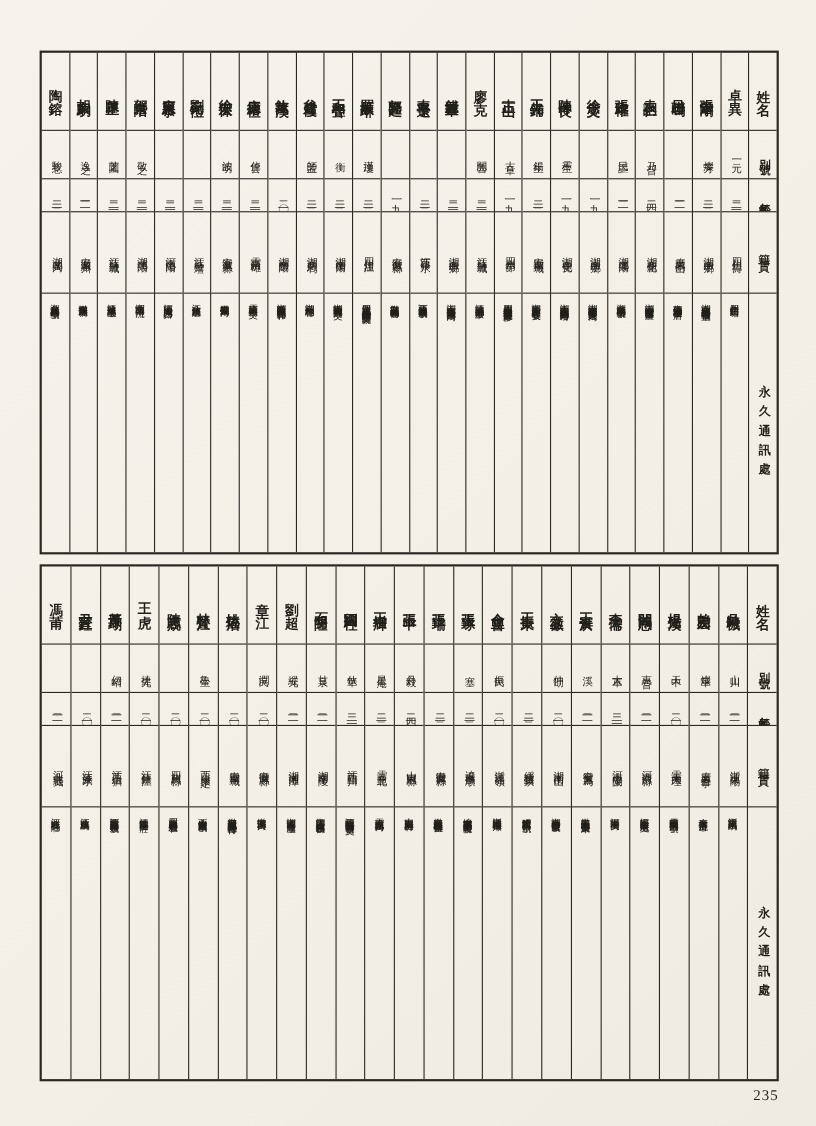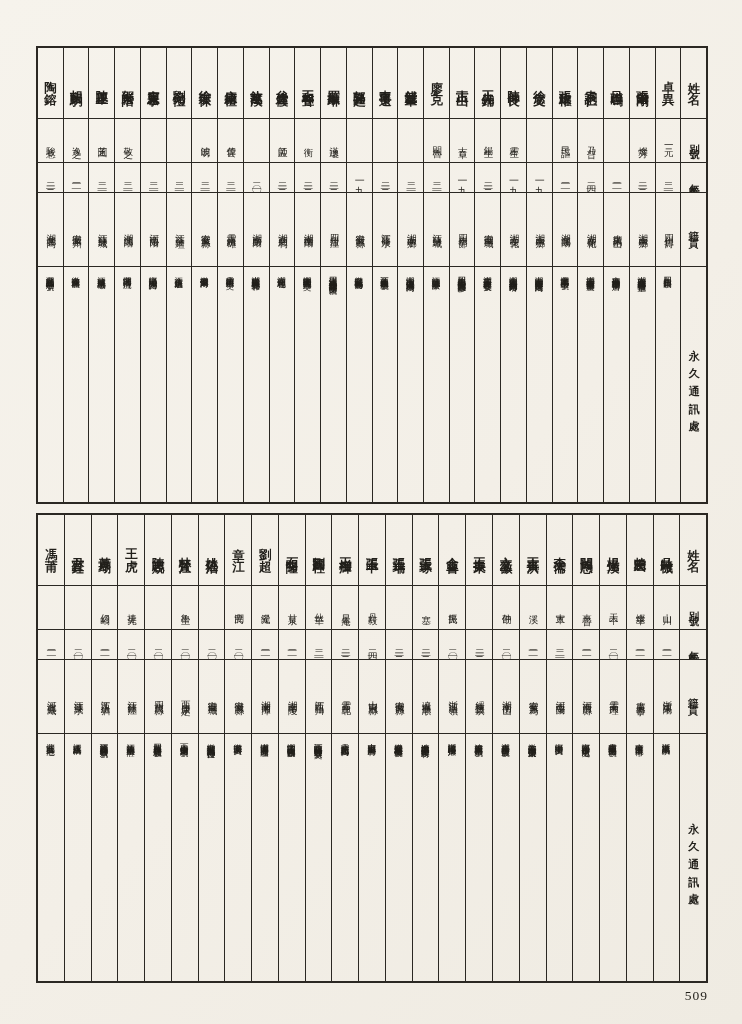--- a/index.html
+++ b/index.html
@@ -933,14 +933,14 @@
           <span class="v">年齡</span>
         </div>
         <div class="cell cell-origin">
           <span class="v">籍貫</span>
         </div>
         <div class="cell cell-addr">
           <span class="v">永久通訊處</span>
         </div>
       </div>
     </div>
-  <div class="page-number">509</div>
+  <div class="page-number">235</div>
 </div>
 
 </body></html>

